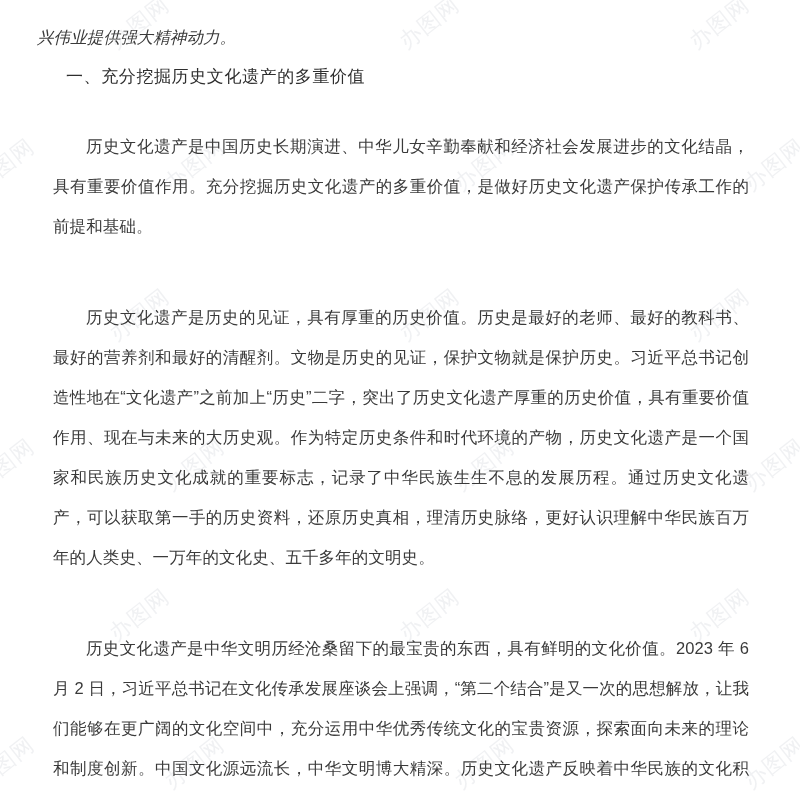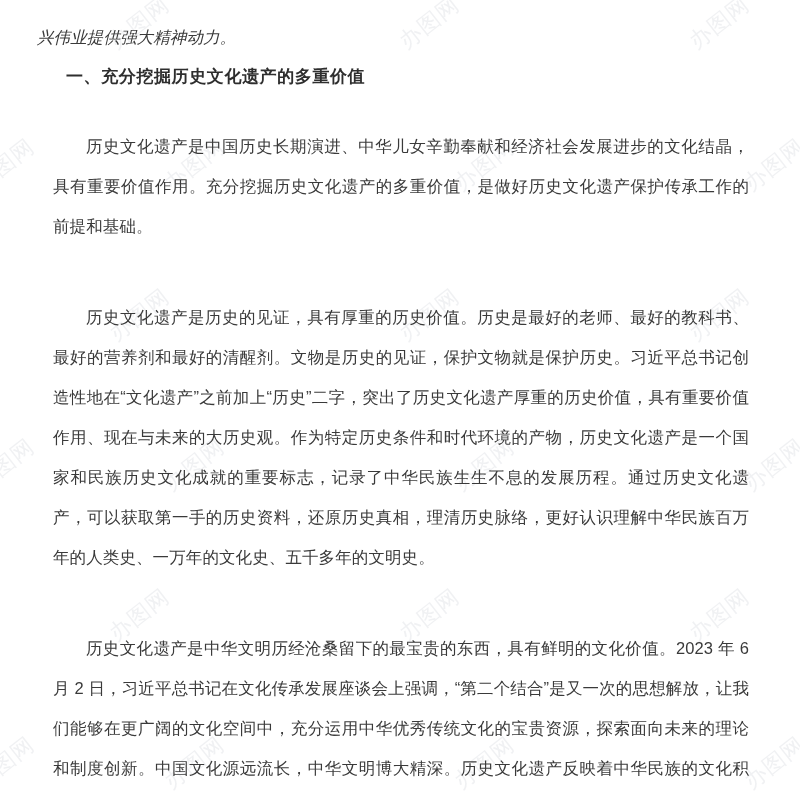--- a/index.html
+++ b/index.html
@@ -73,21 +73,21 @@
   }
 
   p.para {
     text-indent: 33px;
     margin: 16px;
   }
 
   h2.section-heading {
     font-size: 17px;
     line-height: 26px;
-    font-weight: bold;
+    font-weight: normal;
     color: #2e2e2e;
     margin: 0;
     padding: 0 0 0 29px;
     letter-spacing: 0.6px;
   }
 
   .gap-before-heading { height: 7px; }
   .gap-after-heading  { height: 20px; }
   .para-gap           { height: 19px; }
 </style>

